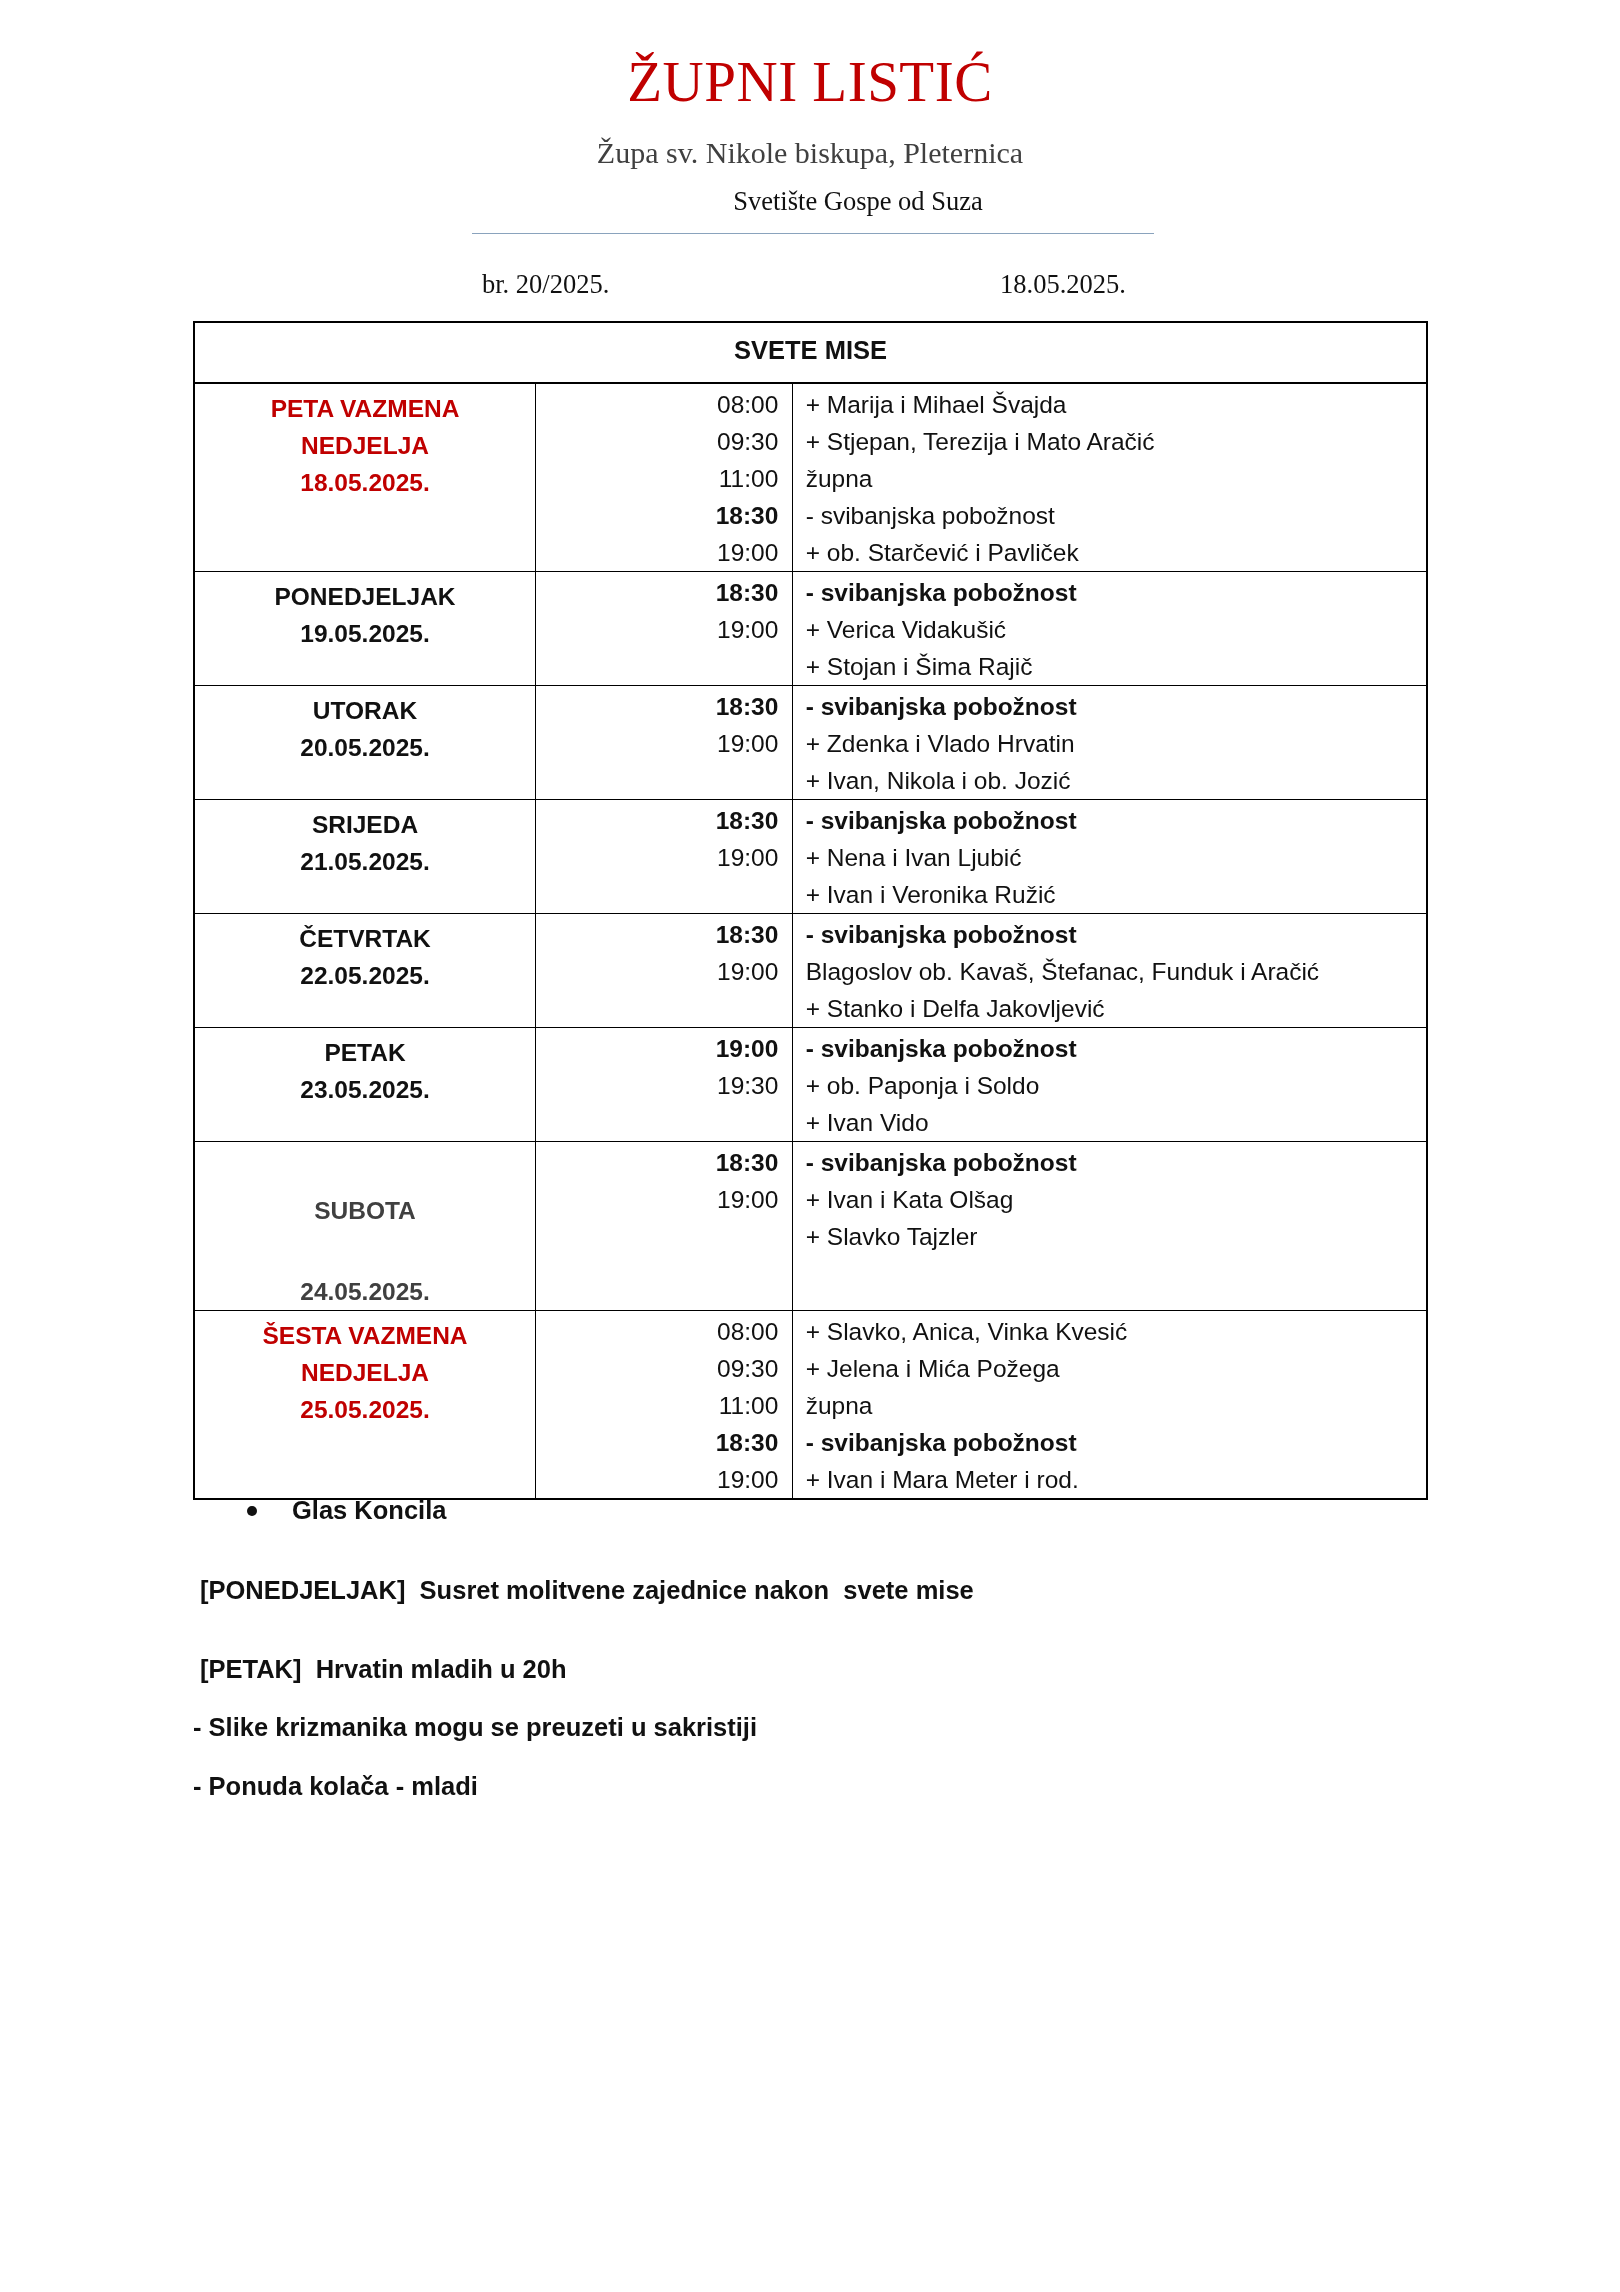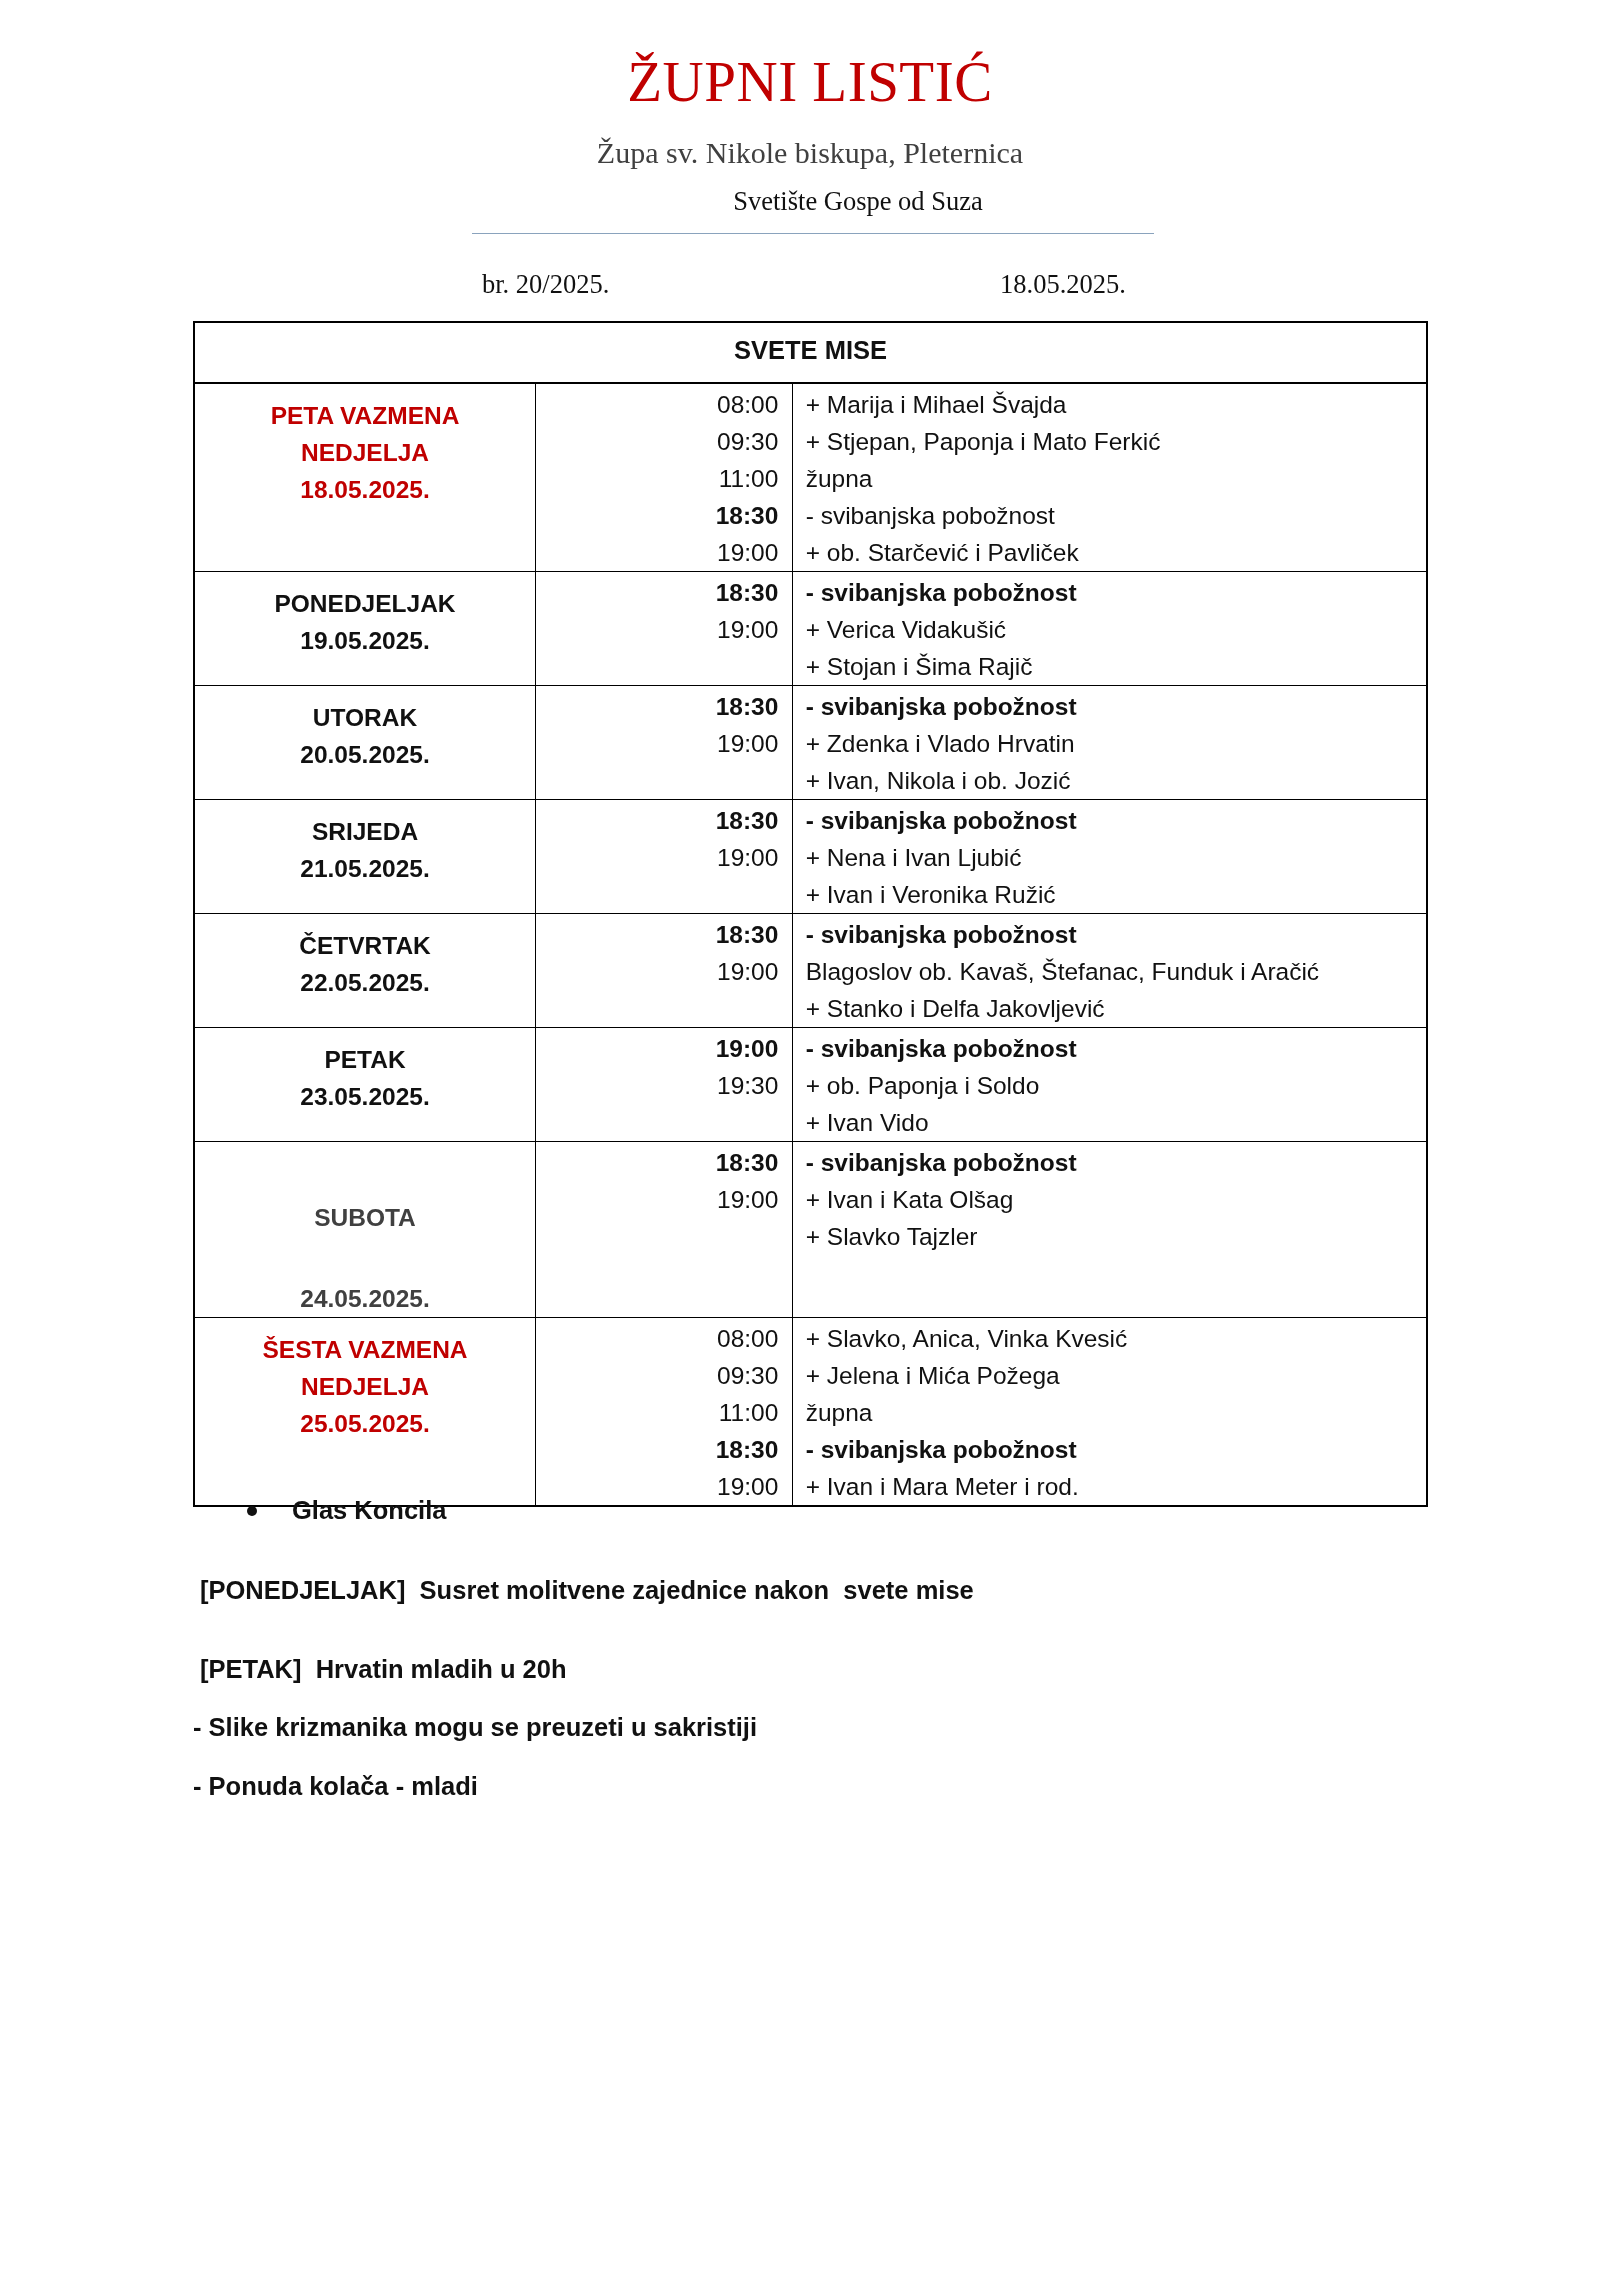--- a/index.html
+++ b/index.html
@@ -38,21 +38,21 @@
     font-family: "Liberation Sans", "DejaVu Sans", sans-serif; font-size: 24.5px; color: #111;
   }
   .thead {
     height: 59px; border-bottom: 2px solid #000; text-align: center;
     font-weight: bold; line-height: 55px; font-size: 25.5px;
   }
   .row { display: flex; border-bottom: 1.5px solid #000; }
   .row:last-child { border-bottom: none; }
   .c-day {
     width: 341px; flex: none; border-right: 1px solid #000; text-align: center;
-    padding-top: 13px; box-sizing: border-box;
+    padding-top: 6px; box-sizing: border-box;
   }
   .c-time {
     width: 257px; flex: none; border-right: 1px solid #000; text-align: right;
     padding-right: 13.7px; padding-top: 2px; box-sizing: border-box;
   }
   .c-int { flex: 1; padding-left: 12.7px; padding-top: 2px; box-sizing: border-box; }
   .line { height: 37px; line-height: 37px; white-space: nowrap; }
   .b { font-weight: bold; }
   .red { color: #c00000; font-weight: bold; }
   .grey { color: #404040; font-weight: bold; margin-top: 44px; }
@@ -84,21 +84,21 @@
           </div>
           <div class="c-time">
             <div class="line">08:00</div>
             <div class="line">09:30</div>
             <div class="line">11:00</div>
             <div class="line b">18:30</div>
             <div class="line">19:00</div>
           </div>
           <div class="c-int">
             <div class="line">+ Marija i Mihael Švajda</div>
-            <div class="line">+ Stjepan, Paponja i Mato Ferkić</div>
+            <div class="line">+ Stjepan, Terezija i Mato Aračić</div>
             <div class="line">župna</div>
             <div class="line">- svibanjska pobožnost</div>
             <div class="line">+ ob. Starčević i Pavliček</div>
           </div>
         </div>
         <div class="row">
           <div class="c-day">
             <div class="line dark">PONEDJELJAK</div>
             <div class="line dark">19.05.2025.</div>
           </div>

